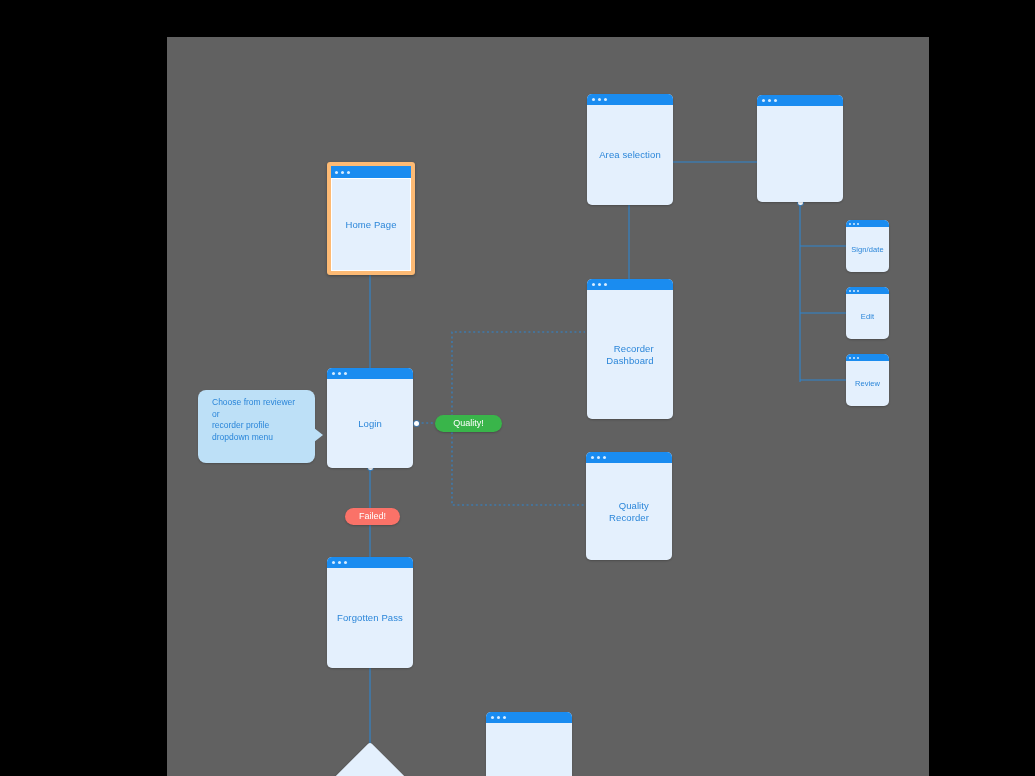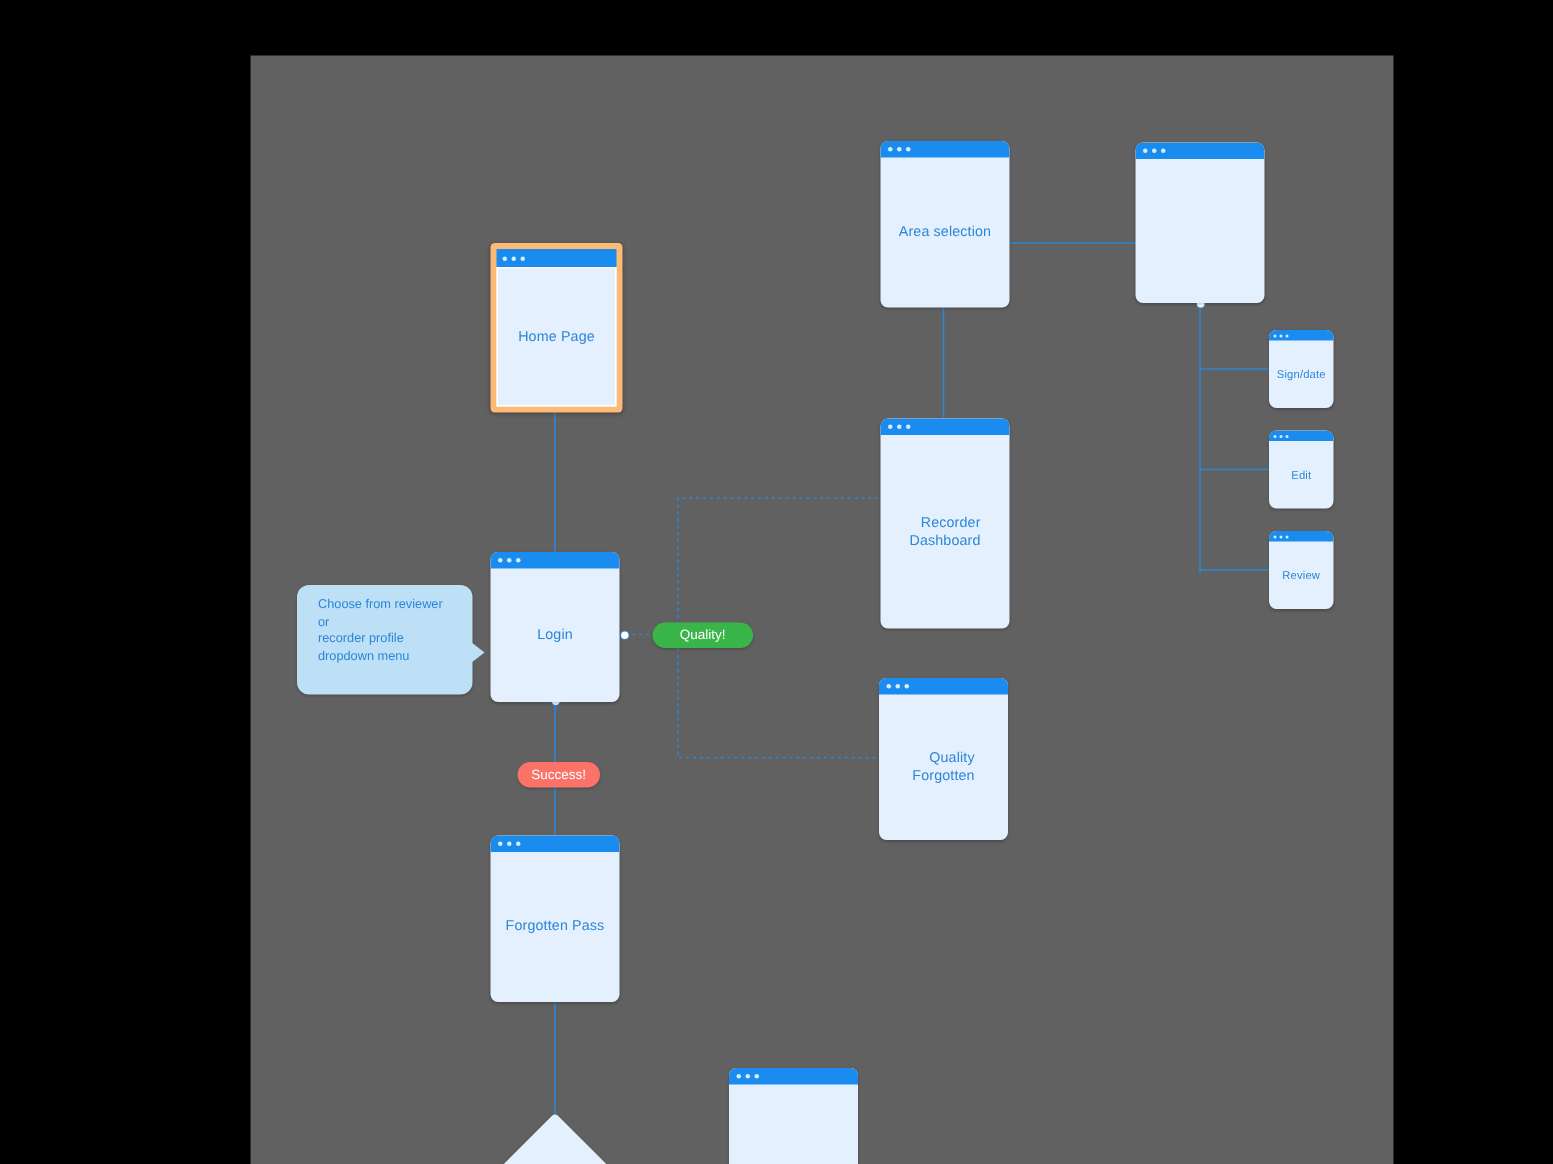--- a/index.html
+++ b/index.html
@@ -289,21 +289,21 @@
     </div>
 
     <div class="node" style="left:419px;top:415px;width:86px;height:108px;">
       <div class="titlebar">
         <span class="dot"></span>
         <span class="dot"></span>
         <span class="dot"></span>
       </div>
       <div class="body">
         <span class="label">Quality
-Forgotten</span>
+Recorder</span>
       </div>
     </div>
 
     <div class="node" style="left:160px;top:331px;width:86px;height:100px;">
       <div class="titlebar">
         <span class="dot"></span>
         <span class="dot"></span>
         <span class="dot"></span>
       </div>
       <div class="body">
@@ -340,17 +340,17 @@
 recorder profile
 dropdown menu</span>
       <span class="tail"></span>
     </div>
 
     <div class="pill success" style="left:268px;top:378px;width:67px;">
       <span>Quality!</span>
     </div>
 
     <div class="pill failed" style="left:178px;top:471px;width:55px;">
-      <span>Success!</span>
+      <span>Failed!</span>
     </div>
 
   </div>
 </div>
 
 </body></html>

